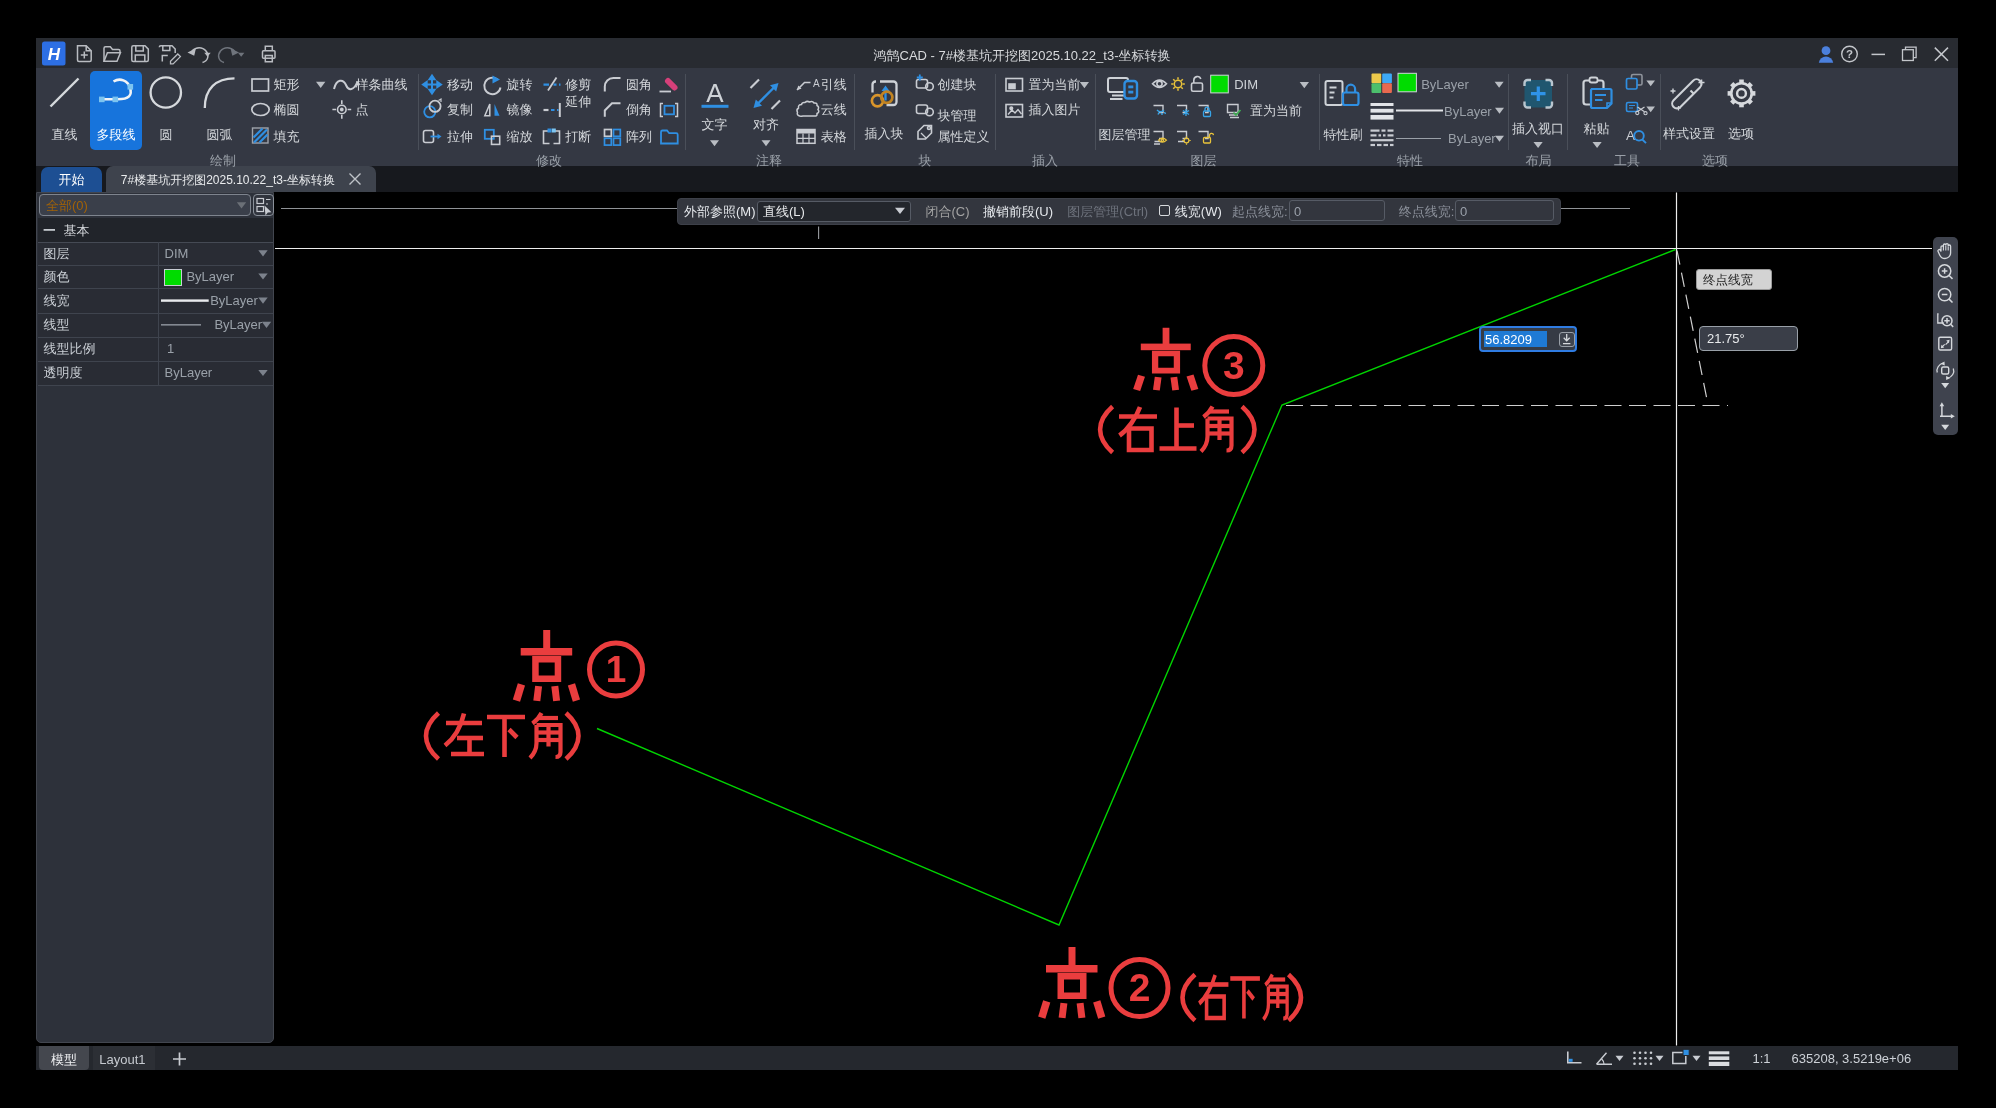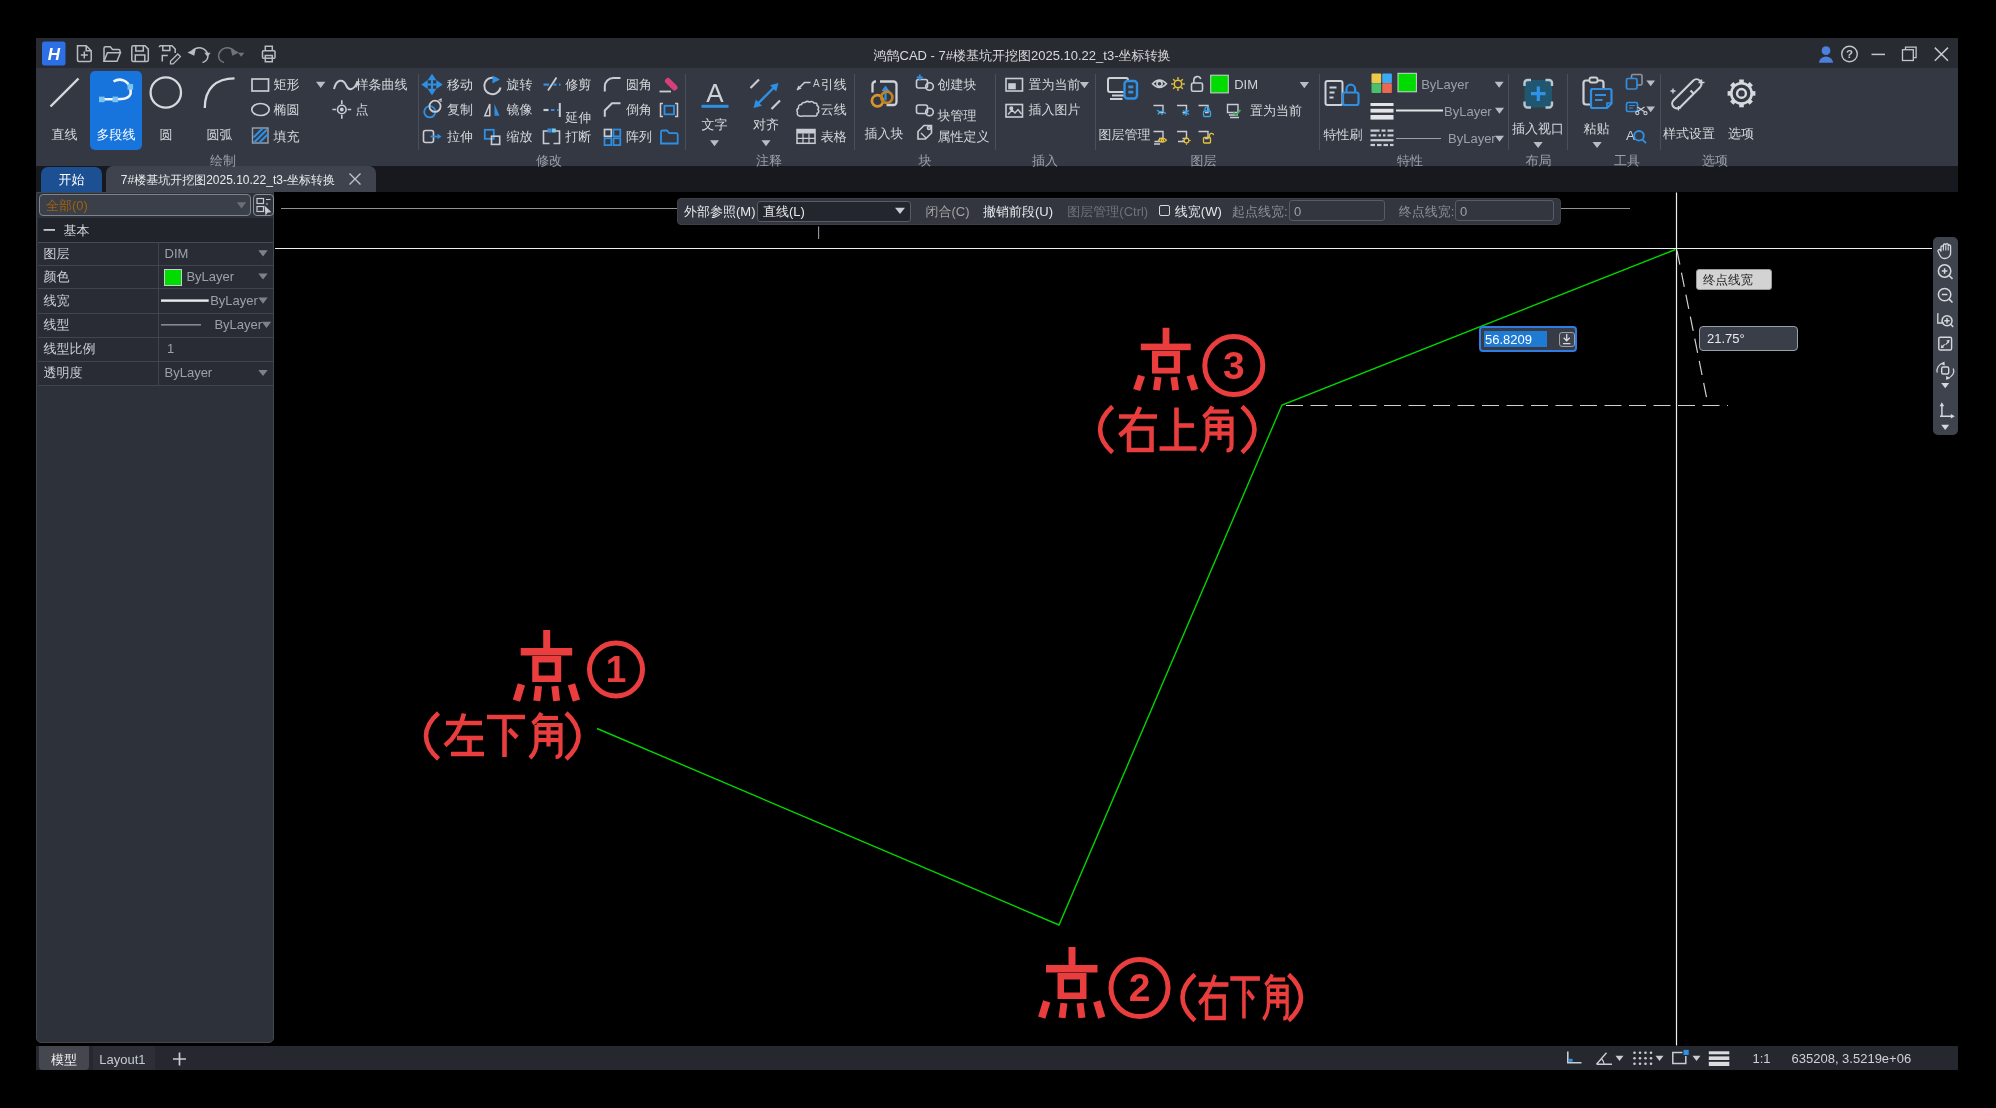--- a/index.html
+++ b/index.html
@@ -565,21 +565,21 @@
 <div class="t" style="left:273.6px;top:129.5px">填充</div>
 <div class="t" style="left:355.4px;top:78px">样条曲线</div>
 <div class="t" style="left:355.4px;top:103px">点</div>
 <div class="t" style="left:447px;top:78px">移动</div>
 <div class="t" style="left:447px;top:103px">复制</div>
 <div class="t" style="left:447px;top:129.5px">拉伸</div>
 <div class="t" style="left:506.4px;top:78px">旋转</div>
 <div class="t" style="left:506.4px;top:103px">镜像</div>
 <div class="t" style="left:506.4px;top:129.5px">缩放</div>
 <div class="t" style="left:565.2px;top:78px">修剪</div>
-<div class="t" style="left:565.2px;top:111px">延伸</div>
+<div class="t" style="left:565.2px;top:95px">延伸</div>
 <div class="t" style="left:565.2px;top:129.5px">打断</div>
 <div class="t" style="left:626.1px;top:78px">圆角</div>
 <div class="t" style="left:626.1px;top:103px">倒角</div>
 <div class="t" style="left:626.1px;top:129.5px">阵列</div>
 <div class="t" style="left:820.7px;top:78px">引线</div>
 <div class="t" style="left:820.7px;top:103px">云线</div>
 <div class="t" style="left:820.7px;top:129.5px">表格</div>
 <div class="t" style="left:937.5px;top:78px">创建块</div>
 <div class="t" style="left:937.5px;top:109px">块管理</div>
 <div class="t" style="left:937.5px;top:129.5px">属性定义</div>

